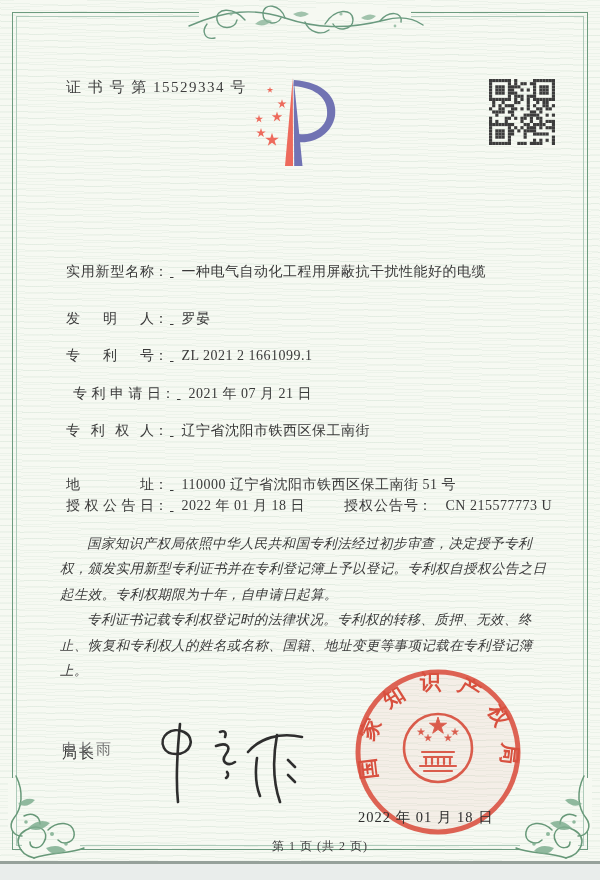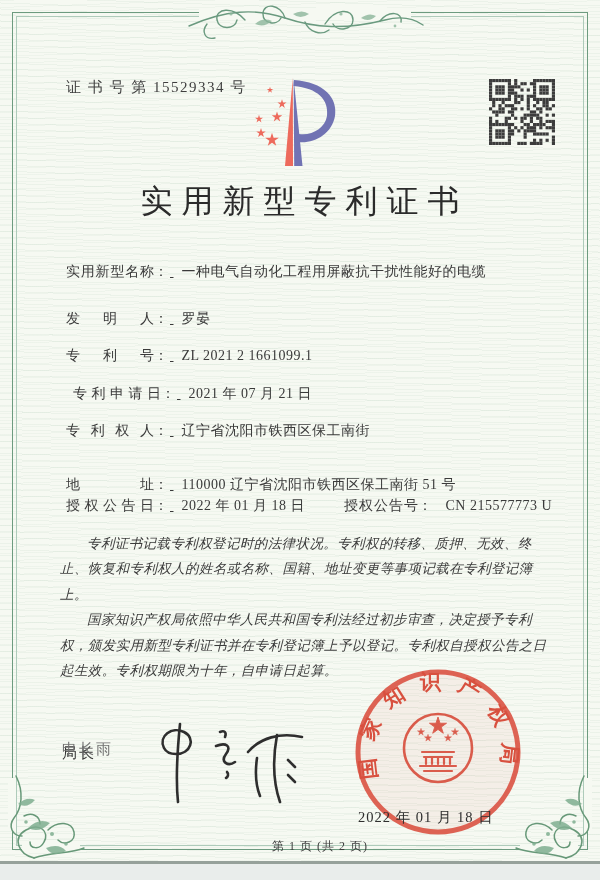--- a/index.html
+++ b/index.html
@@ -375,21 +375,20 @@
       <rect x="27" y="60" width="3" height="3" fill="#3c3c3c"></rect>
       <rect x="30" y="60" width="3" height="3" fill="#3c3c3c"></rect>
       <rect x="33" y="60" width="3" height="3" fill="#3c3c3c"></rect>
       <rect x="39" y="60" width="3" height="3" fill="#3c3c3c"></rect>
       <rect x="42" y="60" width="3" height="3" fill="#3c3c3c"></rect>
       <rect x="45" y="60" width="3" height="3" fill="#3c3c3c"></rect>
       <rect x="48" y="60" width="3" height="3" fill="#3c3c3c"></rect>
       <rect x="60" y="60" width="3" height="3" fill="#3c3c3c"></rect>
     </svg>
 
-  <div class="title">实用新型专利证书</div>
 
   <div class="fields">
     <div class="frow r0">
       <span class="flabel">实用新型名称</span><span class="fcolon">：</span>
       <span class="fvalue">一种电气自动化工程用屏蔽抗干扰性能好的电缆</span>
     </div>
     <div class="frow r1">
       <span class="flabel">发明人</span><span class="fcolon">：</span>
       <span class="fvalue">罗晏</span>
     </div>
@@ -413,22 +412,22 @@
       <span class="flabel">授权公告日</span><span class="fcolon">：</span>
       <span class="fvalue">2022 年 01 月 18 日</span>
       <span class="grant-right">
         <span class="flabel">授权公告号</span><span class="fcolon">：</span>
         <span class="fvalue">CN 215577773 U</span>
       </span>
     </div>
   </div>
 
   <div class="paragraphs">
+    <p>国家知识产权局依照中华人民共和国专利法经过初步审查，决定授予专利权，颁发实用新型专利证书并在专利登记簿上予以登记。专利权自授权公告之日起生效。专利权期限为十年，自申请日起算。</p>
     <p>专利证书记载专利权登记时的法律状况。专利权的转移、质押、无效、终止、恢复和专利权人的姓名或名称、国籍、地址变更等事项记载在专利登记簿上。</p>
-    <p>国家知识产权局依照中华人民共和国专利法经过初步审查，决定授予专利权，颁发实用新型专利证书并在专利登记簿上予以登记。专利权自授权公告之日起生效。专利权期限为十年，自申请日起算。</p>
   </div>
 
   <div class="director">局长</div>
   <div class="director-name">申长雨</div>
 
   <svg class="signature" viewBox="0 0 195 100">
     <g fill="none" stroke="#2e2e2e" stroke-width="2.6" stroke-linecap="round">
       <path d="M52,12 C50,32 47,62 50,90"></path>
       <path d="M36,36 C30,24 44,14 56,20 C68,26 63,42 48,42 C42,42 38,40 36,36"></path>
       <path d="M92,20 C96,18 99,20 97,25"></path>

